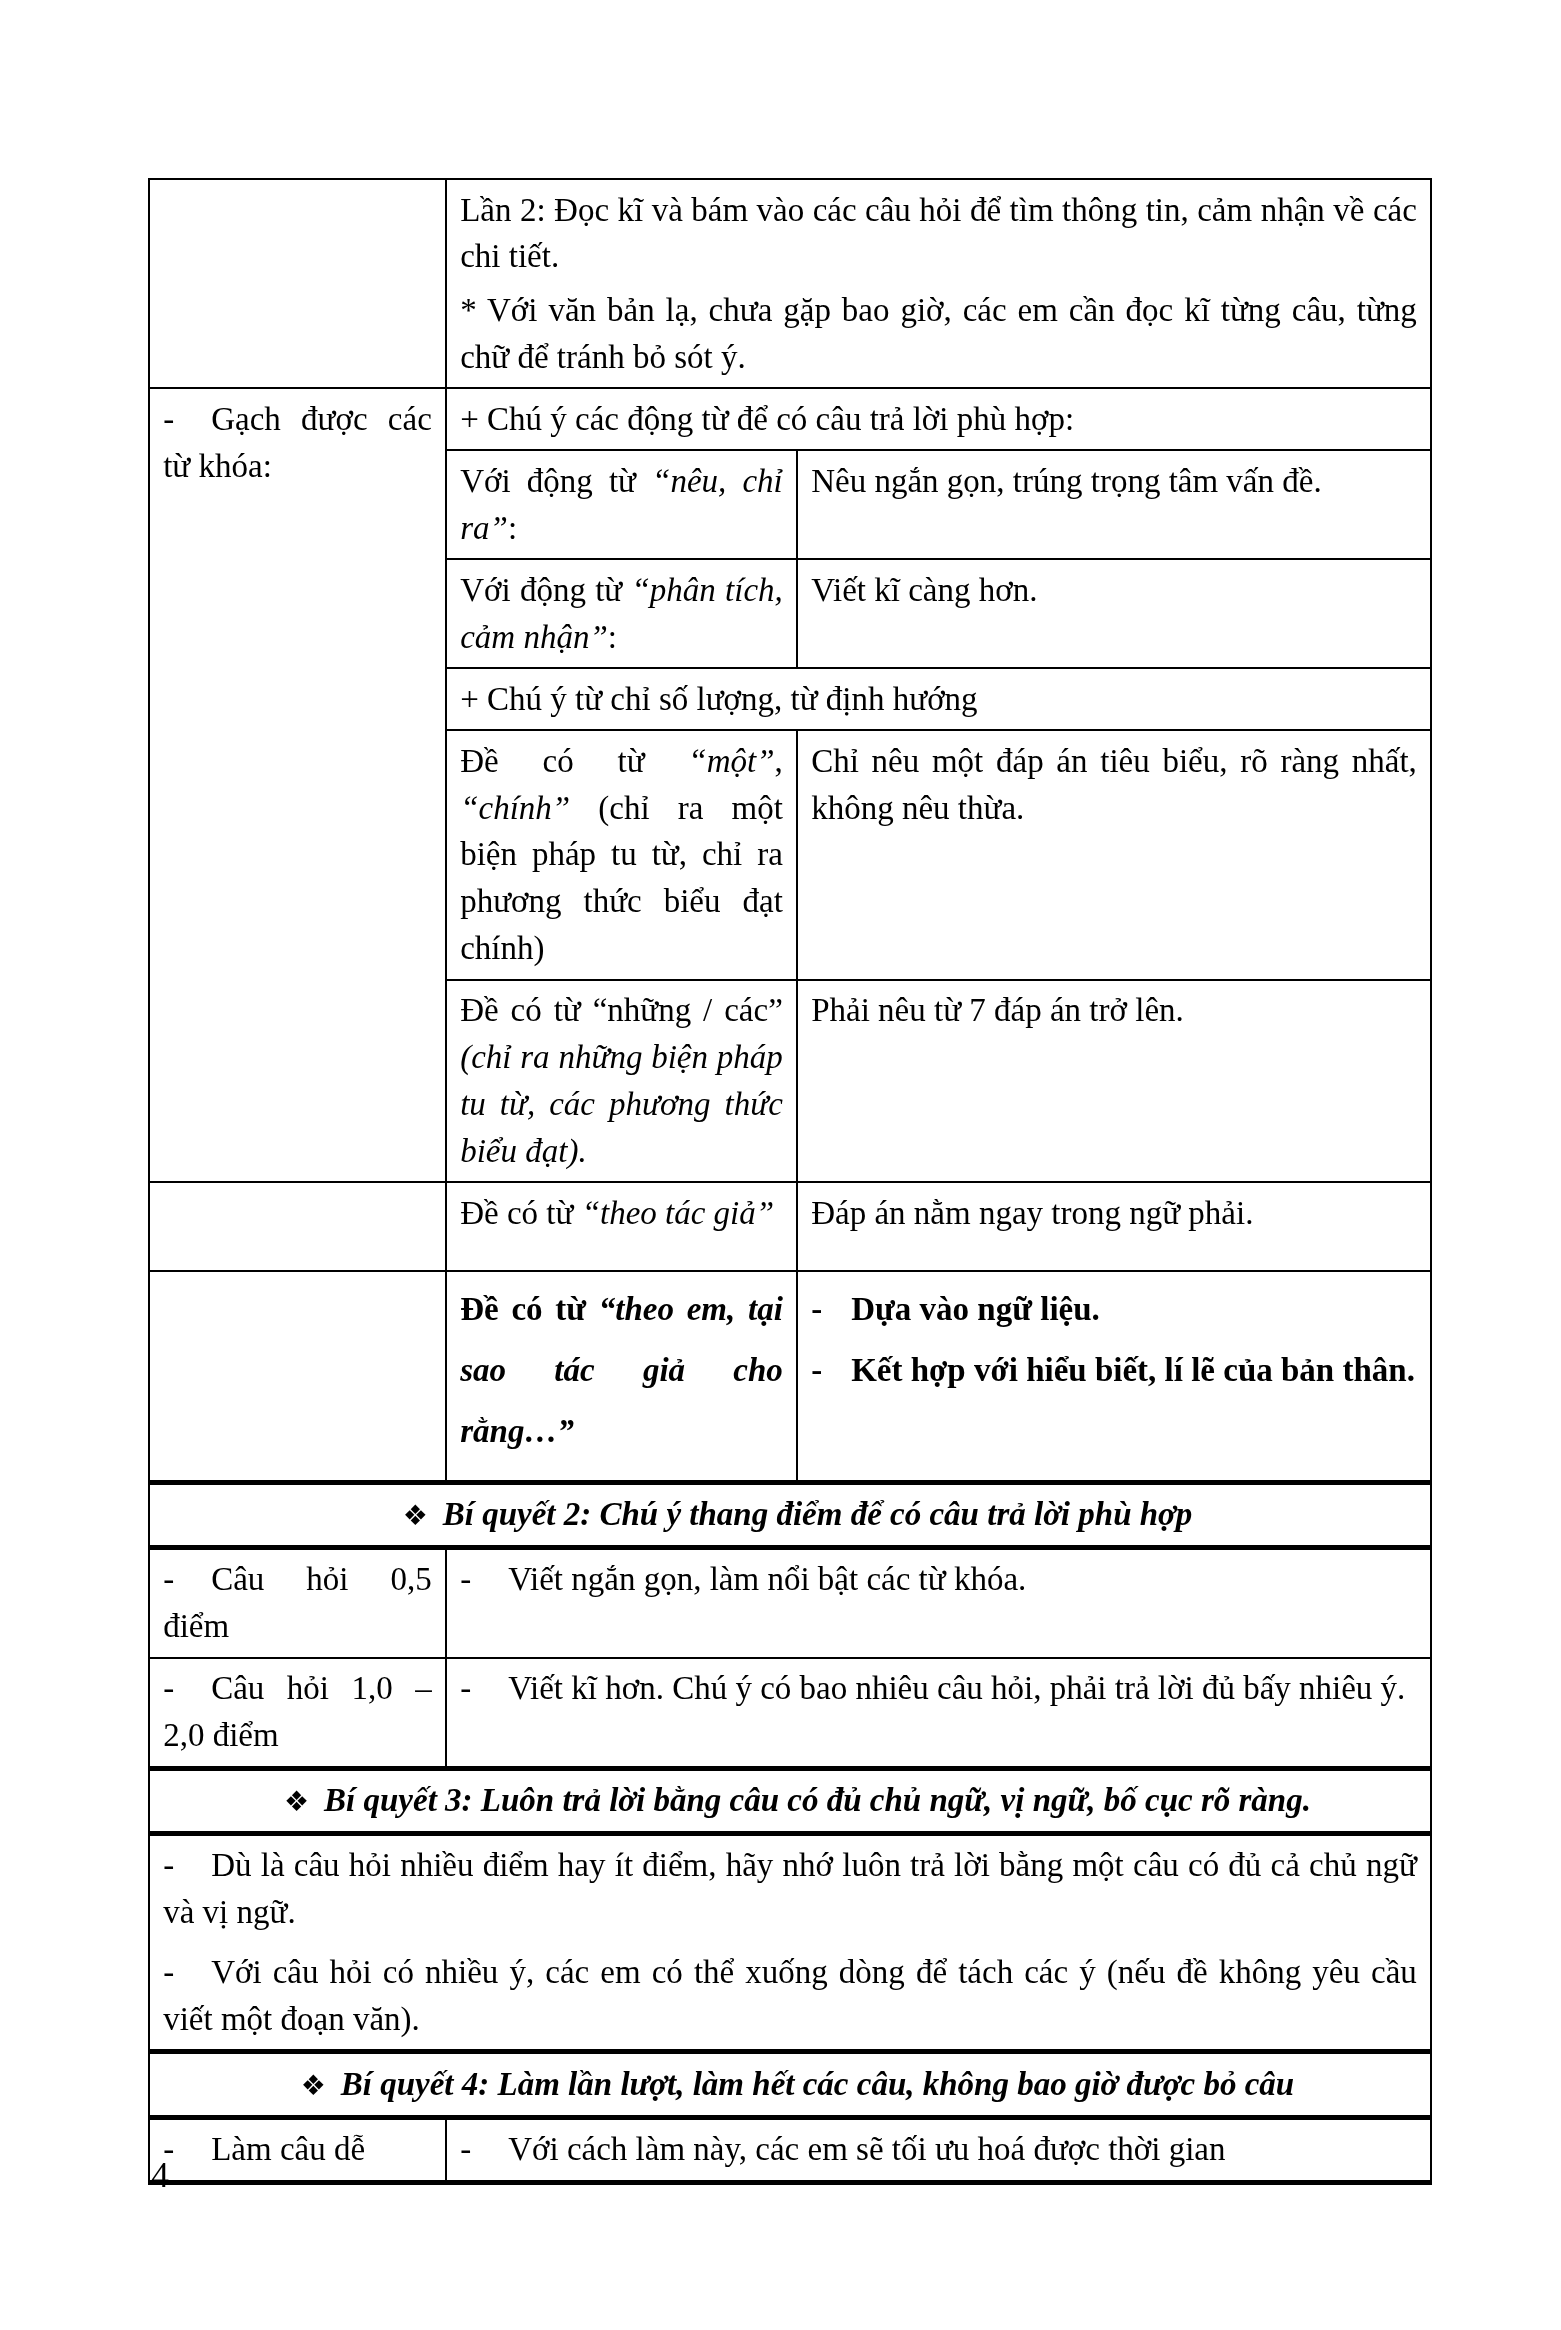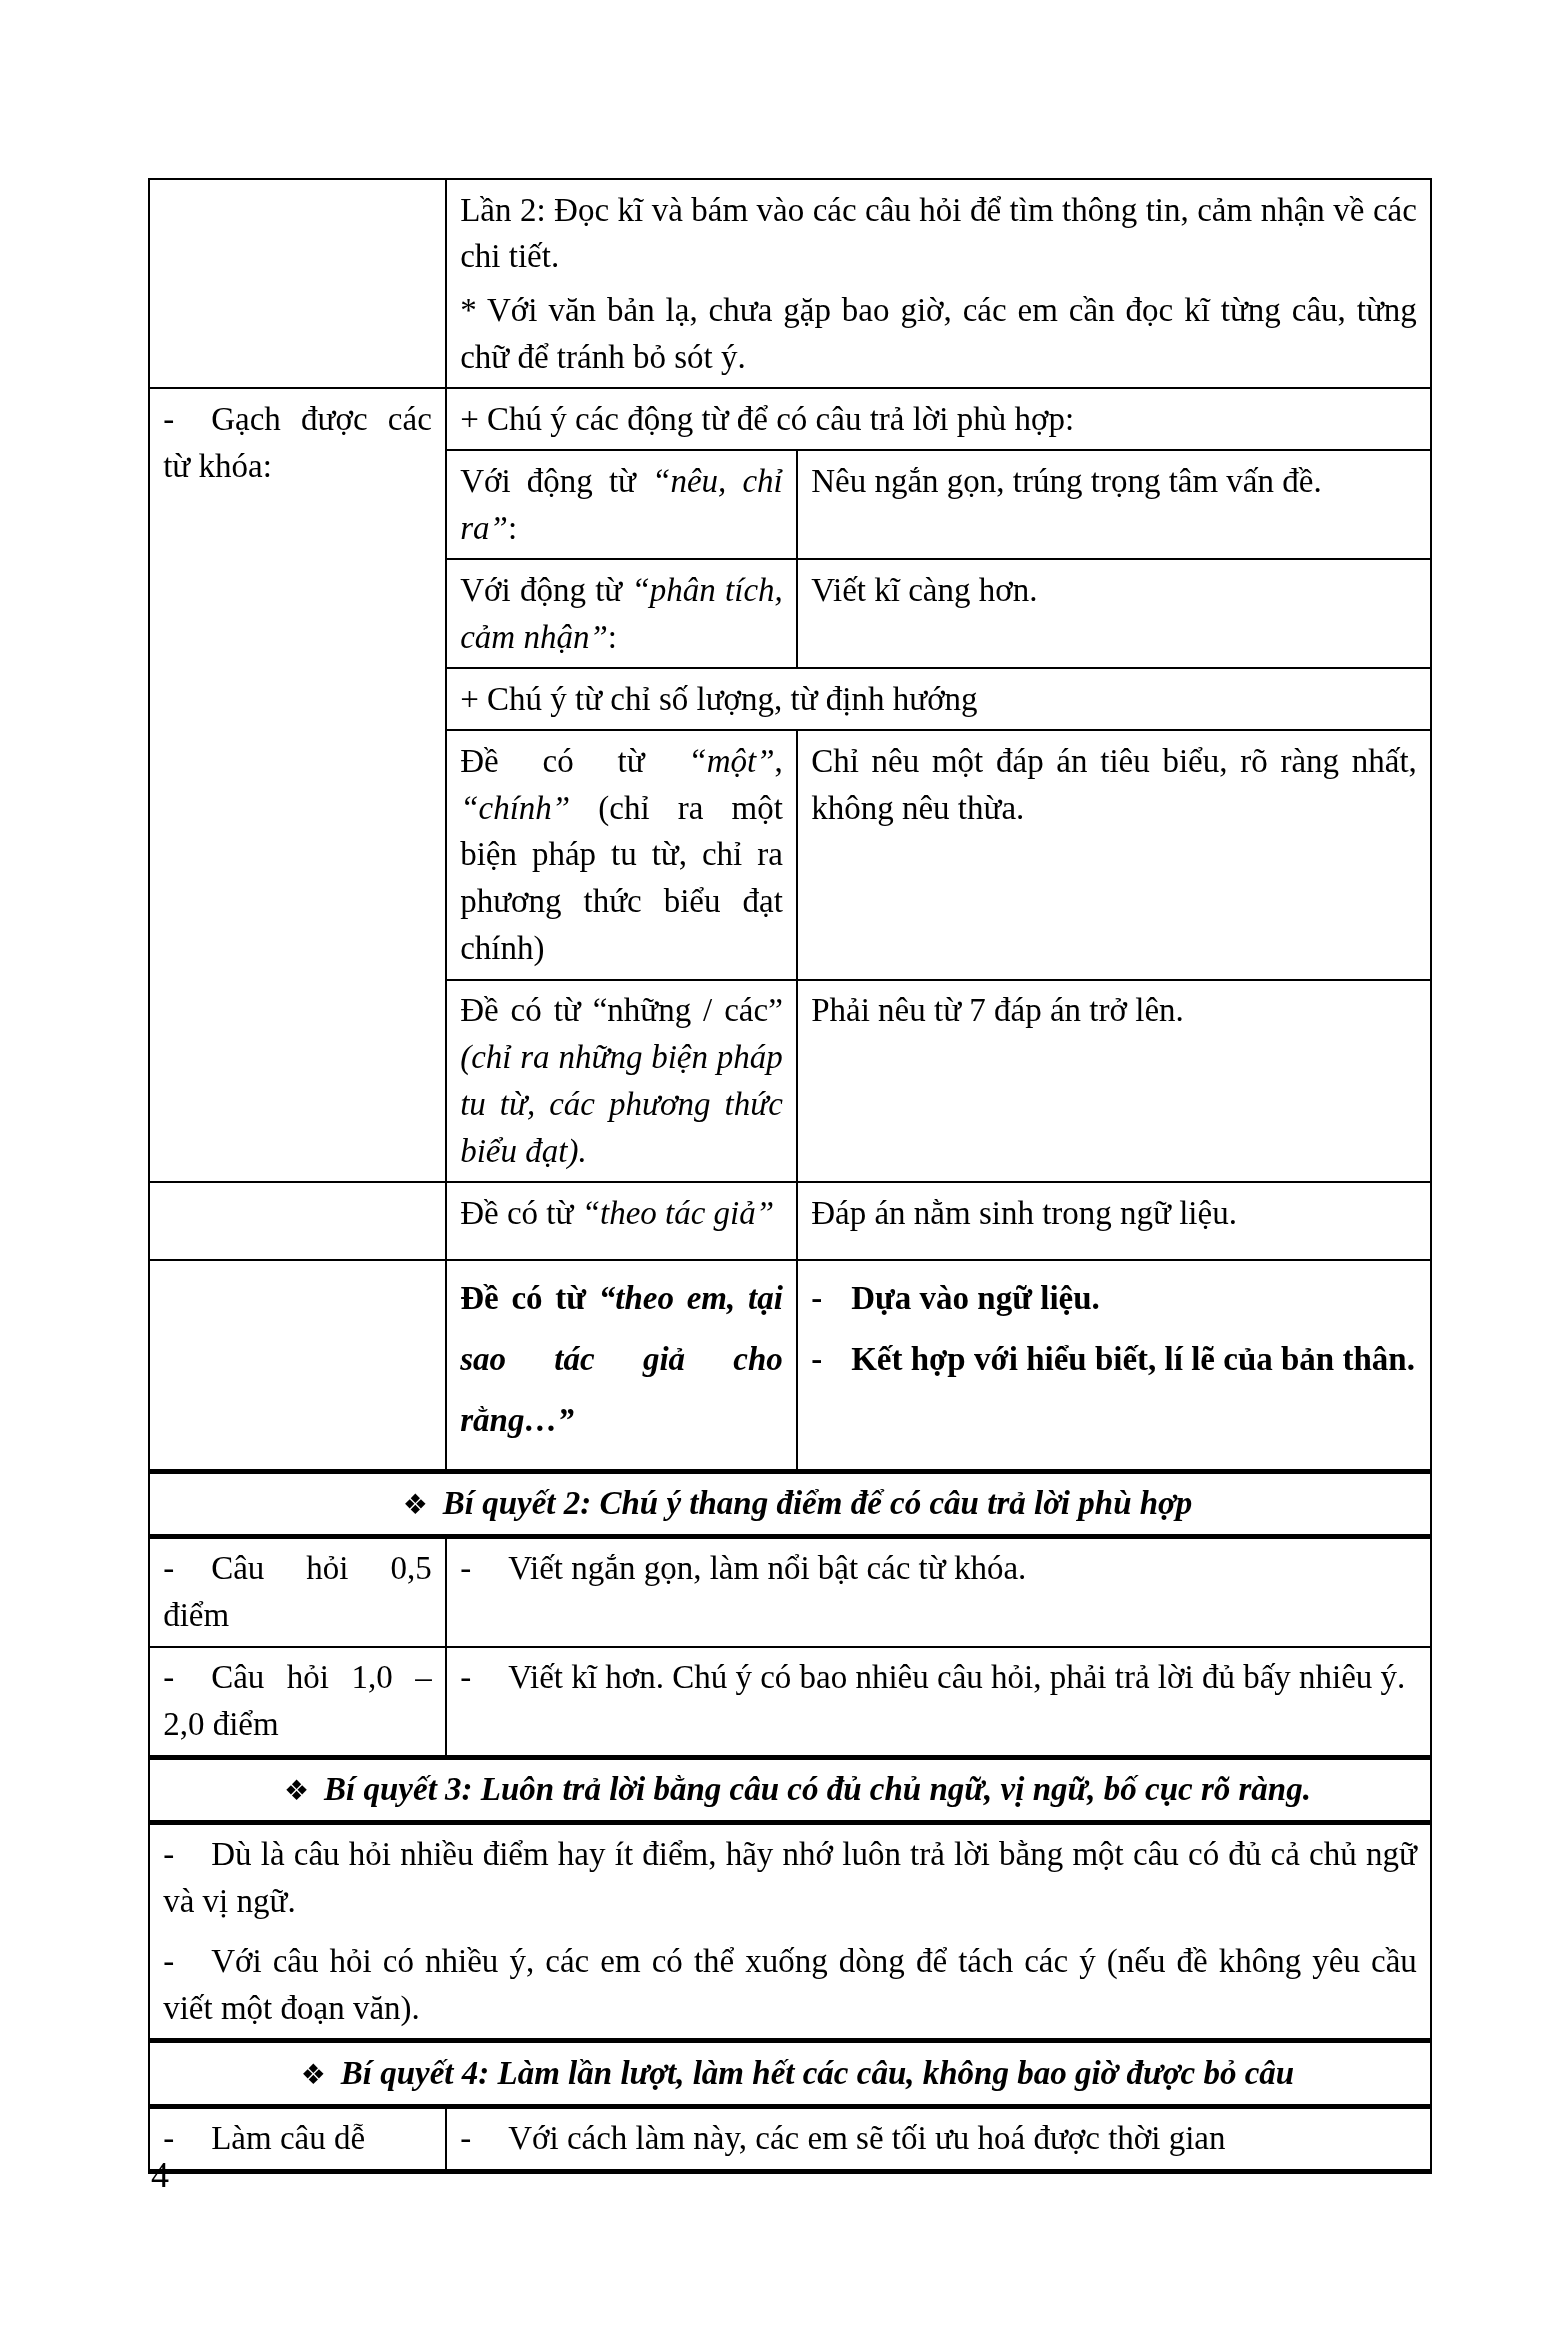--- a/index.html
+++ b/index.html
@@ -88,26 +88,26 @@
         <td>Chỉ nêu một đáp án tiêu biểu, rõ ràng nhất, không nêu thừa.</td>
       </tr>
 
       <tr style="height:194px">
         <td>
           <span>Đề có từ “những / các” </span><span class="it">(chỉ ra những biện pháp tu từ, các phương thức biểu đạt).</span>
         </td>
         <td>Phải nêu từ 7 đáp án trở lên.</td>
       </tr>
 
-      <tr style="height:78px">
+      <tr style="height:89px">
         <td></td>
         <td>
           <span>Đề có từ </span><span class="it">“theo tác giả”</span>
         </td>
-        <td>Đáp án nằm sinh trong ngữ liệu.</td>
+        <td>Đáp án nằm ngay trong ngữ phải.</td>
       </tr>
 
       <tr style="height:211px">
         <td></td>
         <td class="lh-wide">
           <span>Đề có từ </span><span class="it">“theo em, tại sao tác giả cho rằng…”</span>
         </td>
         <td class="lh-wide">
           <p><span class="dash2">-</span><span>Dựa vào ngữ liệu.</span></p>
           <p><span class="dash2">-</span><span>Kết hợp với hiểu biết, lí lẽ của bản thân.</span></p>

